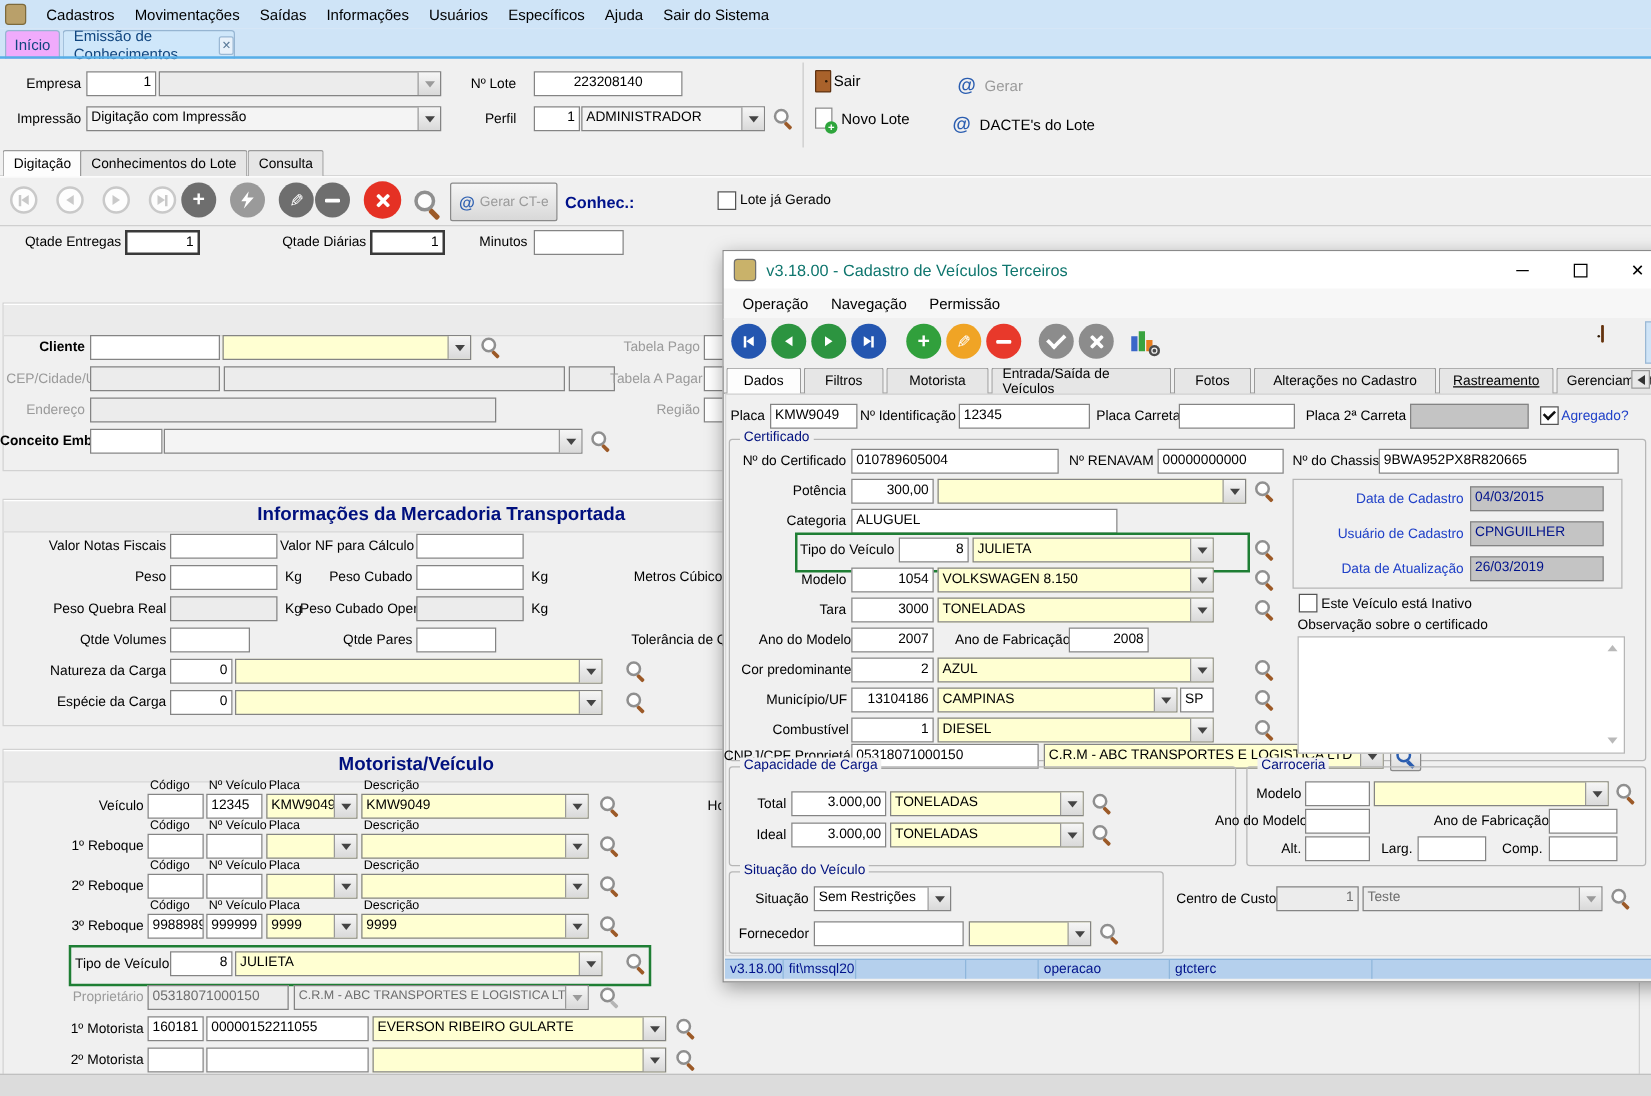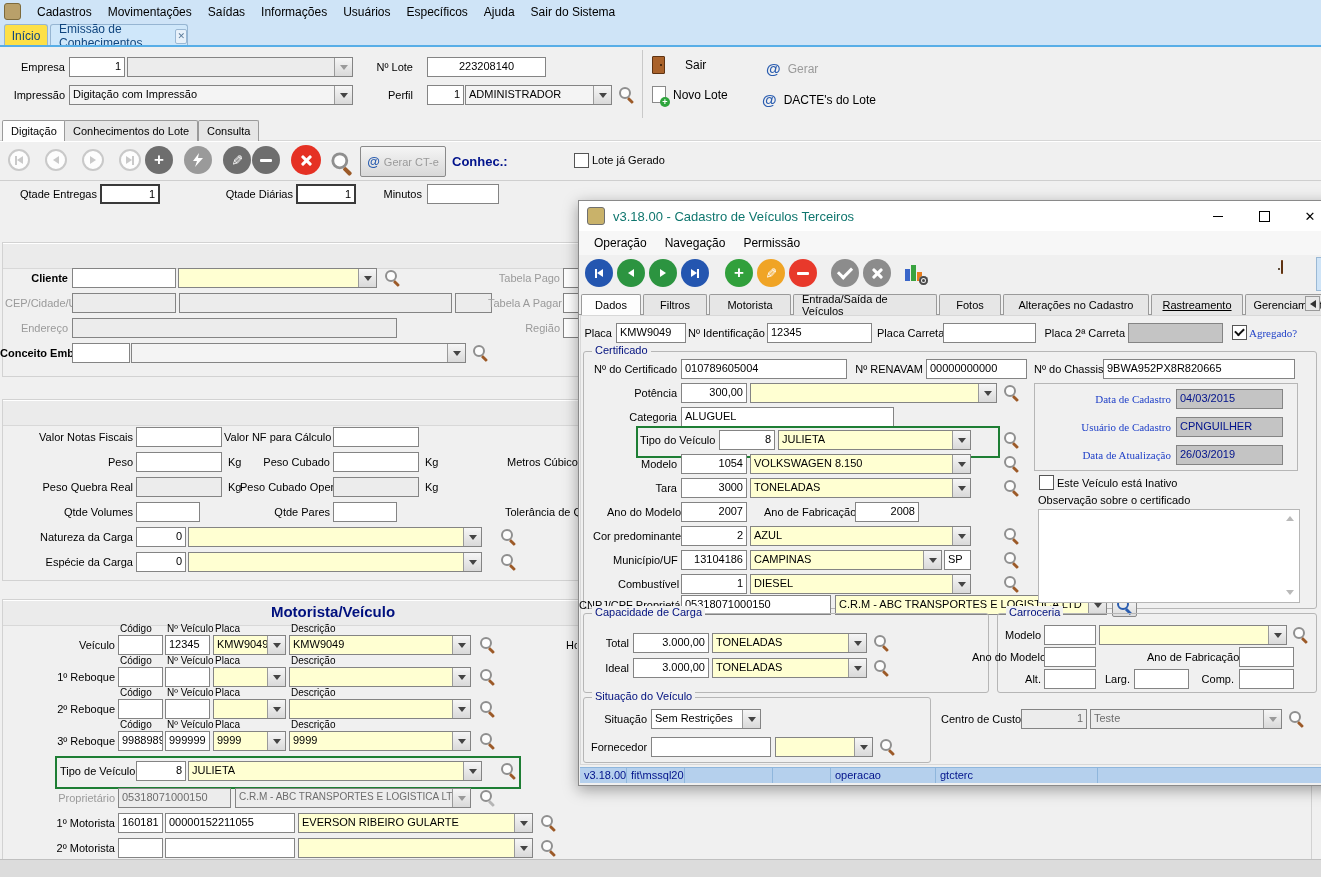--- a/index.html
+++ b/index.html
@@ -1,21 +1,21 @@
 <!DOCTYPE html>
 <html><head>
 <meta charset="utf-8">
 <style>
   html,body{margin:0;padding:0;background:#f0f0f0;font-family:"Liberation Sans",sans-serif;}
   #screen{position:relative;width:1321px;height:877px;overflow:hidden;background:#f0f0f0;font-size:11px;color:#000;}
   .abs{position:absolute;}
   .lbl{position:absolute;white-space:nowrap;font-size:11px;color:#000;height:14px;}
   .lr{text-align:right;}
   .dim{color:#9a9a9a;}
-  .blue{color:#2041c8;font-family:Liberation Serif, serif;}
+  .blue{color:#2041c8;}
   .navy{color:#00128b;}
   .b{font-weight:bold;}
   .fld{position:absolute;box-sizing:border-box;height:20px;background:#fff;border:1px solid #848484;font-size:11px;padding:2px 3px;white-space:nowrap;overflow:hidden;}
   .fld.num{text-align:right;}
   .fld.ctr{text-align:center;}
   .fld.dis{background:#ececec;color:#6d6d6d;}
   .fld.silver{background:#c4c4c4;color:#00128b;}
   .fld.bb{border:2px solid #3a3a3a;}
   .combo{position:absolute;box-sizing:border-box;height:20px;border:1px solid #848484;background:#fff;display:flex;}
   .combo .txt{flex:1;padding:2px 3px;font-size:11px;white-space:nowrap;overflow:hidden;}
@@ -47,21 +47,21 @@
   .plus{font-size:17px;font-weight:bold;line-height:1;margin-top:-2px;}
   .xx{position:relative;width:12px;height:12px;}
   .xx::before,.xx::after{content:"";position:absolute;left:5px;top:0;width:3px;height:13px;background:#fff;border-radius:1px;}
   .xx::before{transform:rotate(45deg);} .xx::after{transform:rotate(-45deg);}
   .ck{width:11px;height:6px;border-left:3px solid #fff;border-bottom:3px solid #fff;transform:rotate(-45deg);margin-top:-4px;}
   .door{position:relative;width:11px;height:16px;background:#a9622b;border:1px solid #5f3312;border-radius:1px;}
   .door::after{content:"";position:absolute;right:2px;top:7px;width:2px;height:2px;background:#2f1a06;border-radius:50%;}
   .doc{position:relative;width:12px;height:15px;background:#fff;border:1px solid #8a8a8a;}
   .doc::after{content:"+";position:absolute;right:-5px;bottom:-5px;width:10px;height:10px;background:#2ea53c;color:#fff;border-radius:50%;font-size:9px;line-height:10px;text-align:center;font-weight:bold;}
   .at{font-size:15px;font-weight:bold;color:#2a5db0;}
-  .tab1{position:absolute;top:24px;height:23px;box-sizing:border-box;border:1px solid #96b5d2;border-bottom:none;border-radius:3px 3px 0 0;background:#fde047;color:#10457e;display:flex;align-items:center;justify-content:center;font-size:12px;}
+  .tab1{position:absolute;top:24px;height:23px;box-sizing:border-box;border:1px solid #96b5d2;border-bottom:none;border-radius:3px 3px 0 0;background:#f0abfc;color:#10457e;display:flex;align-items:center;justify-content:center;font-size:12px;}
   .tab1.act{background:#cfe7fa;}
   .tab2{position:absolute;box-sizing:border-box;height:21px;border:1px solid #9a9a9a;border-bottom:none;border-radius:2px 2px 0 0;background:#e6e6e6;display:flex;align-items:center;justify-content:center;padding:0 8px;font-size:11px;}
   .tab2.act{background:#fdfdfd;}
   .sbseg{box-sizing:border-box;height:100%;border-right:1px solid #8fb6dc;padding:1px 4px;font-size:11px;color:#00128b;white-space:nowrap;overflow:hidden;}
   .wbtn{position:absolute;top:1px;width:42px;height:29px;display:flex;align-items:center;justify-content:center;}
   .chev{width:0;height:0;border:4px solid transparent;}
   .scrollarr{position:absolute;width:13px;height:13px;display:flex;align-items:center;justify-content:center;}
   .hline{position:absolute;height:1px;background:#d6d6d6;}
   .vline{position:absolute;width:1px;background:#c9c9c9;}
 </style>
@@ -115,21 +115,21 @@
   <div class="combo" style="left:465px;top:85px;width:147px;background:#f4f4f4;">
       <div class="txt">ADMINISTRADOR</div>
       <div class="dd">
         <i></i>
       </div>
     </div>
   <span class="mag" style="left:618px;top:86px;"></span>
 
   <div class="vline" style="left:642px;top:50px;height:68px;"></div>
 
-  <div class="abs" style="left:652px;top:56px;display:flex;align-items:center;gap:20px;">
+  <div class="abs" style="left:652px;top:56px;display:flex;align-items:center;gap:2px;">
     <span class="door"></span>
     <span style="font-size:12px;">Sair</span>
   </div>
   <div class="abs" style="left:652px;top:86px;display:flex;align-items:center;gap:7px;">
     <span class="doc"></span>
     <span style="font-size:12px;">Novo Lote</span>
   </div>
   <div class="abs" style="left:766px;top:60px;display:flex;align-items:center;gap:7px;">
     <span class="at">@</span>
     <span class="dim" style="font-size:12px;">Gerar</span>
@@ -234,20 +234,21 @@
   <div class="combo" style="left:131px;top:343px;width:335px;background:#f4f4f4;">
       <div class="txt"></div>
       <div class="dd">
         <i></i>
       </div>
     </div>
   <span class="mag" style="left:472px;top:344px;"></span>
 
   <div class="secbox" style="left:2px;top:399px;width:1308px;height:180px;">
     <div class="secband"></div>
+    <div class="sectitle" style="left:0;width:700px;">Informações da Mercadoria Transportada</div>
   </div>
   <div class="lbl lr" style="left:36px;top:431px;width:97px;">Valor Notas Fiscais</div>
   <div class="fld" style="left:136px;top:427px;width:86px;"></div>
   <div class="lbl lr" style="left:224px;top:431px;width:106px;">Valor NF para Cálculo</div>
   <div class="fld" style="left:333px;top:427px;width:86px;"></div>
 
   <div class="lbl lr" style="left:36px;top:456px;width:97px;">Peso</div>
   <div class="fld" style="left:136px;top:452px;width:86px;"></div>
   <div class="lbl" style="left:228px;top:456px;">Kg</div>
   <div class="lbl lr" style="left:244px;top:456px;width:86px;">Peso Cubado</div>

